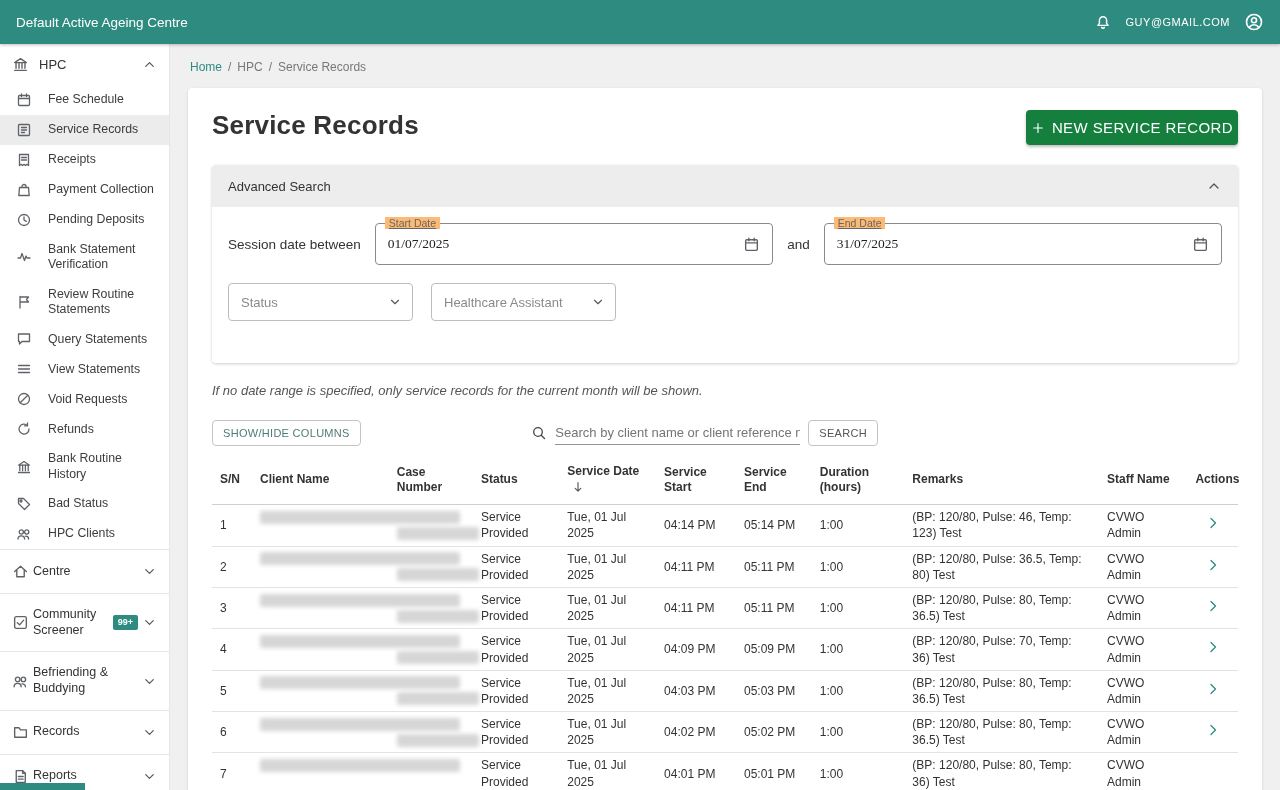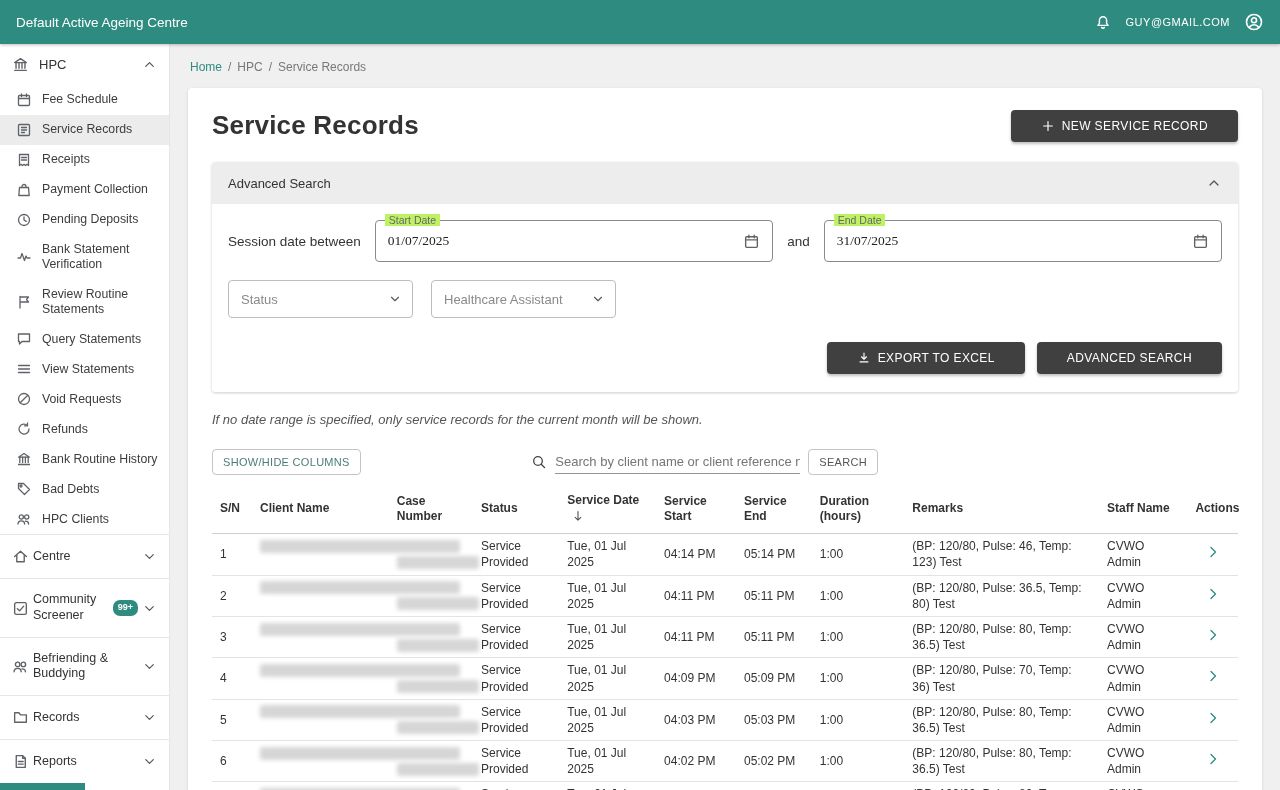--- a/index.html
+++ b/index.html
@@ -16,58 +16,58 @@
   .topbar-right { display:flex; align-items:center; gap:14px; }
   .topbar-email { font-size:11px; letter-spacing:.5px; }
 
   .shell { display:flex; padding-top:44px; height:790px; }
 
   
   .sidebar { width:170px; background:#fff; height:746px; overflow:hidden; flex:none;
              border-right:1px solid #e6e6e6; font-size:12.3px; }
   .side-group-head { display:flex; align-items:center; gap:10px; padding:12px 12px; font-size:13px; color:#333; cursor:pointer; }
   .side-group-head .lbl { flex:1; }
-  .side-item { display:flex; align-items:center; gap:10px; padding:7px 8px 7px 16px; color:#3d3d3d; cursor:pointer; line-height:1.25; }
+  .side-item { display:flex; align-items:center; gap:16px; padding:7px 8px 7px 16px; color:#3d3d3d; cursor:pointer; line-height:1.25; }
   .side-item .lbl { flex:1; }
   .side-item.sel { background:#ececec; }
   .side-collapsed { display:flex; align-items:center; gap:4px; padding:13px 12px; border-top:1px solid #e6e6e6;
                     font-size:12.5px; color:#333; cursor:pointer; line-height:1.25; }
   .side-collapsed .lbl { flex:1; }
   .sicon { color:#5f6368; }
   .chev { color:#555; }
-  .badge { background:#2E8B80; color:#fff; font-size:9px; padding:2px 5px; border-radius:7px; font-weight:bold; }
+  .badge { background:#2E8B80; color:#fff; font-size:9px; padding:2px 5px; border-radius:2px; font-weight:bold; }
   .side-strip { position:fixed; left:0; bottom:0; width:85px; height:7px; background:#2E8B80; z-index:15; }
 
   
   .main { flex:1; padding:12px 18px 0 18px; height:788px; overflow:hidden; }
   .breadcrumb { font-size:12px; color:#777; padding:4px 0 14px 2px; display:flex; gap:6px; }
   .breadcrumb .home { color:#2E8B80; cursor:pointer; }
 
   .card { background:#fff; border-radius:4px; box-shadow:0 1px 3px rgba(0,0,0,.14); padding:22px 24px; height:712px; }
 
   .card-head { display:flex; justify-content:space-between; align-items:flex-start; margin-bottom:20px; }
   .page-title { font-size:26px; font-weight:bold; color:#333; letter-spacing:.2px; }
 
   .btn { border:none; border-radius:4px; font-family:inherit; cursor:pointer; display:inline-flex; align-items:center; gap:7px; }
-  .btn-primary { background:#404040; color:#fff; font-size:12px; letter-spacing:.4px; padding:9px 30px;
+  .btn-primary { background:#15803d; color:#fff; font-size:15px; letter-spacing:.4px; padding:9px 5px;
                  box-shadow:0 2px 3px rgba(0,0,0,.25); }
   .btn-outline { background:#fff; border:1px solid #c4c4c4; font-size:11px; letter-spacing:.3px; padding:6px 10px;
                  border-radius:4px; cursor:pointer; font-family:inherit; }
 
   .panel { box-shadow:0 1px 3px rgba(0,0,0,.2); border-radius:4px; margin-bottom:20px; }
   .panel-head { background:#ededed; padding:13px 16px; font-size:13px; display:flex; justify-content:space-between;
                 align-items:center; border-radius:4px 4px 0 0; cursor:pointer; }
   .panel-body { padding:16px 16px 18px; background:#fff; border-radius:0 0 4px 4px; }
 
   .date-row { display:flex; align-items:center; gap:14px; margin-bottom:18px; }
   .session-label { font-size:13.5px; flex:none; }
   .and-label { font-size:13.5px; flex:none; }
   .field { position:relative; border:1px solid #8a8a8a; border-radius:4px; height:42px; display:flex;
            align-items:center; padding:0 12px; flex:1; cursor:text; }
-  .field .flabel { position:absolute; top:-7px; left:9px; background:#bef264; padding:0 4px; font-size:10.5px; color:#666; }
+  .field .flabel { position:absolute; top:-7px; left:9px; background:#fdba74; padding:0 4px; font-size:10.5px; color:#666;text-decoration:underline; }
   .field .fvalue { font-size:13.5px; color:#222; flex:1;font-family:Liberation Serif, serif; }
 
   .select-row { display:flex; gap:18px; margin-bottom:24px; }
   .select { width:185px; border:1px solid #bdbdbd; border-radius:4px; height:38px; display:flex; align-items:center;
             padding:0 10px 0 12px; color:#8a8a8a; font-size:13px; justify-content:space-between; cursor:pointer; }
 
   .actions-row { display:flex; justify-content:flex-end; gap:12px; }
 
   .note { font-style:italic; font-size:13px; color:#555; margin-bottom:22px; }
 
@@ -233,21 +233,21 @@
         </span>
         <span class="lbl">Bank Routine History</span>
       </div>
       <div class="side-item">
         <span class="icon sicon" style="width:16px;height:16px">
           <svg viewBox="0 0 16 16" fill="none" stroke="currentColor" stroke-width="1.3" stroke-linecap="round" stroke-linejoin="round">
             <path d="M2.5 2.5 H7.5 L13.5 8.5 L8.5 13.5 L2.5 7.5 Z"></path>
             <circle cx="5" cy="5" r="1"></circle>
           </svg>
         </span>
-        <span class="lbl">Bad Debts</span>
+        <span class="lbl">Bad Status</span>
       </div>
       <div class="side-item">
         <span class="icon sicon" style="width:16px;height:16px">
           <svg viewBox="0 0 16 16" fill="none" stroke="currentColor" stroke-width="1.3" stroke-linecap="round" stroke-linejoin="round">
             <circle cx="5.3" cy="6" r="2.1"></circle>
             <circle cx="10.7" cy="6" r="2.1"></circle>
             <path d="M2 13 c0-1.9 1.5-3.2 3.3-3.2 s3.3 1.3 3.3 3.2 M9.4 10.2 c1.8 0 3.2 1.3 3.2 2.8"></path>
           </svg>
         </span>
         <span class="lbl">HPC Clients</span>
@@ -390,33 +390,20 @@
                 </span>
             </div>
             <div class="select">
               <span>Healthcare Assistant</span>
               <span class="icon chev" style="width:14px;height:14px">
                   <svg viewBox="0 0 16 16" fill="none" stroke="currentColor" stroke-width="1.3" stroke-linecap="round" stroke-linejoin="round">
                     <path d="M4 6 L8 10 L12 6"></path>
                   </svg>
                 </span>
             </div>
-          </div>
-          <div class="actions-row">
-            <button class="btn btn-primary">
-              <span class="icon" style="width:14px;height:14px">
-                  <svg viewBox="0 0 16 16" fill="none" stroke="currentColor" stroke-width="1.3" stroke-linecap="round" stroke-linejoin="round">
-                    <path d="M8 2.5 V9 M5.2 6.6 L8 9.4 L10.8 6.6 M3.5 12.5 H12.5"></path>
-                  </svg>
-                </span>
-              <span>EXPORT TO EXCEL</span>
-            </button>
-            <button class="btn btn-primary">
-              <span>ADVANCED SEARCH</span>
-            </button>
           </div>
         </div>
       </section>
 
       <p class="note">If no date range is specified, only service records for the current month will be shown.</p>
 
       <div class="toolbar">
         <button class="btn-outline showhide">SHOW/HIDE COLUMNS</button>
         <div class="flex1"></div>
         <div class="searchbox">

